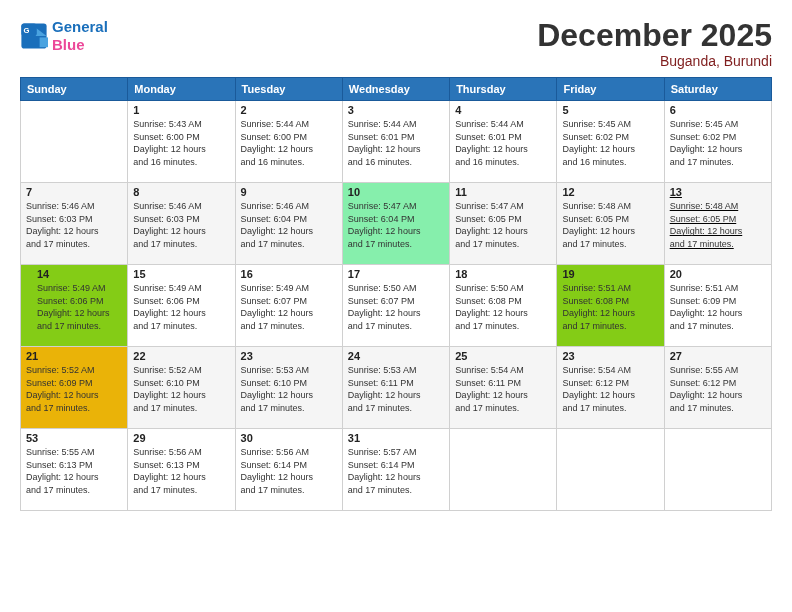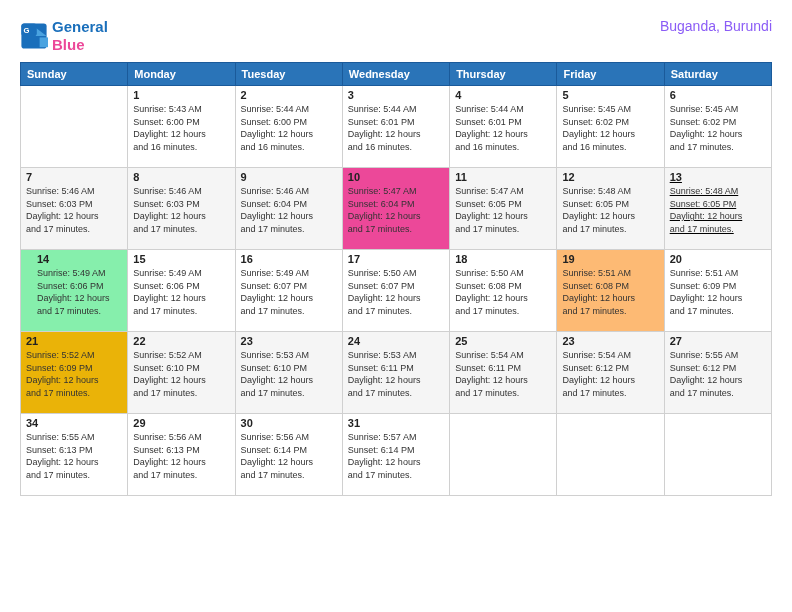--- a/index.html
+++ b/index.html
@@ -45,21 +45,21 @@
       text-align: right;
     }
     .month-title {
       font-size: 32px;
       font-weight: bold;
       color: #333;
       line-height: 1.1;
     }
     .subtitle {
       font-size: 14px;
-      color: #8b5cf6;
+      color: #7f1d1d;
     }
     .calendar {
       width: 100%;
       border-collapse: collapse;
       font-size: 10px;
     }
     .calendar th {
       background: #2a74b8;
       color: #fff;
       text-align: left;
@@ -112,20 +112,21 @@
         <rect x="2" y="2" width="22" height="18" rx="4" fill="#1a6fbb"></rect>
         <text x="5" y="16" font-size="11" fill="white" font-weight="bold" font-family="Arial">G</text>
         <polygon points="28,22 40,22 40,36 28,36" fill="#4aa3e0"></polygon>
       </svg>
       <div class="logo-text">
         <div><span>General</span></div>
         <div style="color:#ec4899;">Blue</div>
       </div>
     </div>
     <div class="title-block">
+      <div class="month-title">December 2025</div>
       <div class="subtitle">Buganda, Burundi</div>
     </div>
   </div>
 
   <table class="calendar">
     <thead>
       <tr>
         <th>Sunday</th>
         <th>Monday</th>
         <th>Tuesday</th>
@@ -196,21 +197,21 @@
 Daylight: 12 hours
 and 17 minutes.</div>
           </td>
           <td style="background: rgb(245, 245, 245);">
             <span class="day-num">9</span>
             <div class="day-info" style="white-space: pre-line;">Sunrise: 5:46 AM
 Sunset: 6:04 PM
 Daylight: 12 hours
 and 17 minutes.</div>
           </td>
-          <td style="background: #ec4899; margin-top: 24px;">
+          <td style="background: #86efac; margin-top: 24px;">
             <span class="day-num">10</span>
             <div class="day-info" style="white-space: pre-line;">Sunrise: 5:47 AM
 Sunset: 6:04 PM
 Daylight: 12 hours
 and 17 minutes.</div>
           </td>
           <td style="background: rgb(245, 245, 245); margin-left: 40px;">
             <span class="day-num">11</span>
             <div class="day-info" style="white-space: pre-line;">Sunrise: 5:47 AM
 Sunset: 6:05 PM
@@ -226,21 +227,21 @@
           </td>
           <td style="background: rgb(245, 245, 245); text-decoration: underline;">
             <span class="day-num">13</span>
             <div class="day-info" style="white-space: pre-line;">Sunrise: 5:48 AM
 Sunset: 6:05 PM
 Daylight: 12 hours
 and 17 minutes.</div>
           </td>
         </tr>
         <tr>
-          <td style="background: #86efac; padding-left: 16px;">
+          <td style="background: #84cc16; padding-left: 16px;">
             <span class="day-num">14</span>
             <div class="day-info" style="white-space: pre-line;">Sunrise: 5:49 AM
 Sunset: 6:06 PM
 Daylight: 12 hours
 and 17 minutes.</div>
           </td>
           <td style="background: rgb(255, 255, 255);">
             <span class="day-num">15</span>
             <div class="day-info" style="white-space: pre-line;">Sunrise: 5:49 AM
 Sunset: 6:06 PM
@@ -261,21 +262,21 @@
 Daylight: 12 hours
 and 17 minutes.</div>
           </td>
           <td style="background: rgb(255, 255, 255);">
             <span class="day-num">18</span>
             <div class="day-info" style="white-space: pre-line;">Sunrise: 5:50 AM
 Sunset: 6:08 PM
 Daylight: 12 hours
 and 17 minutes.</div>
           </td>
-          <td style="background: #fdba74;">
+          <td style="background: #84cc16;">
             <span class="day-num">19</span>
             <div class="day-info" style="white-space: pre-line;">Sunrise: 5:51 AM
 Sunset: 6:08 PM
 Daylight: 12 hours
 and 17 minutes.</div>
           </td>
           <td style="background: rgb(255, 255, 255);">
             <span class="day-num">20</span>
             <div class="day-info" style="white-space: pre-line;">Sunrise: 5:51 AM
 Sunset: 6:09 PM
@@ -329,21 +330,21 @@
           <td style="background: rgb(245, 245, 245);">
             <span class="day-num">27</span>
             <div class="day-info" style="white-space: pre-line;">Sunrise: 5:55 AM
 Sunset: 6:12 PM
 Daylight: 12 hours
 and 17 minutes.</div>
           </td>
         </tr>
         <tr>
           <td style="background: rgb(255, 255, 255);">
-            <span class="day-num">34</span>
+            <span class="day-num">53</span>
             <div class="day-info" style="white-space: pre-line;">Sunrise: 5:55 AM
 Sunset: 6:13 PM
 Daylight: 12 hours
 and 17 minutes.</div>
           </td>
           <td style="background: rgb(255, 255, 255);">
             <span class="day-num">29</span>
             <div class="day-info" style="white-space: pre-line;">Sunrise: 5:56 AM
 Sunset: 6:13 PM
 Daylight: 12 hours

